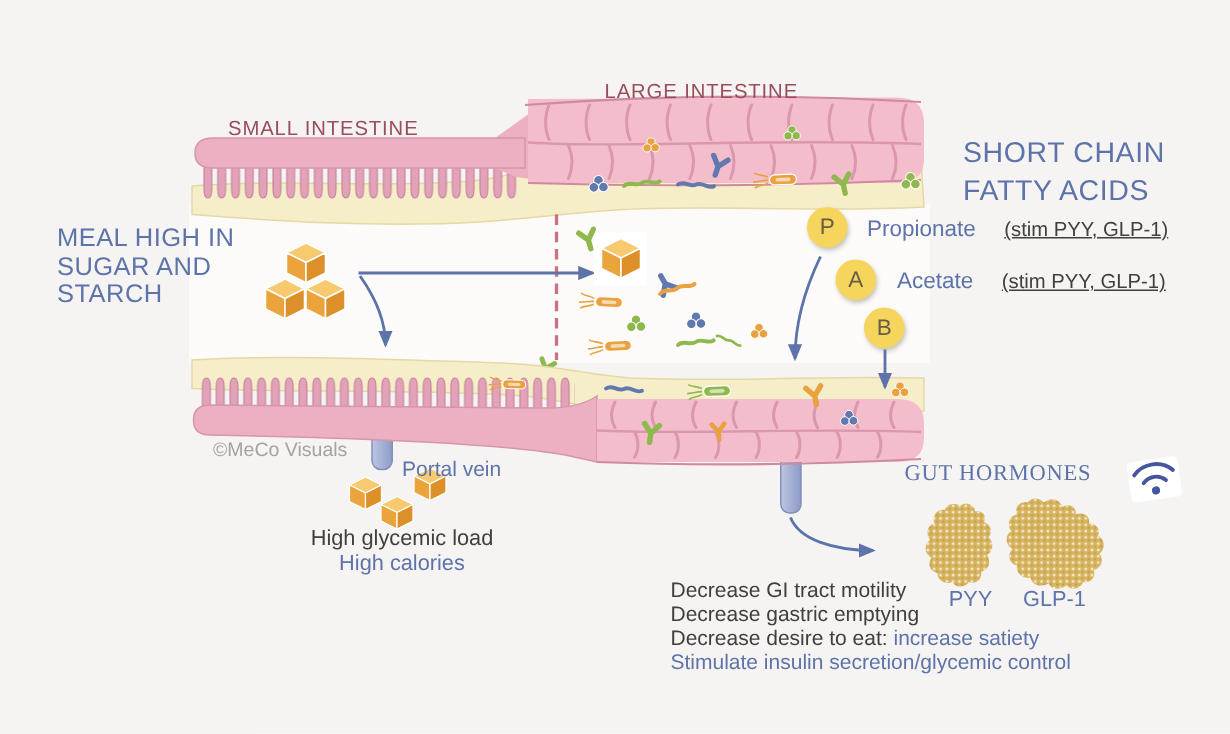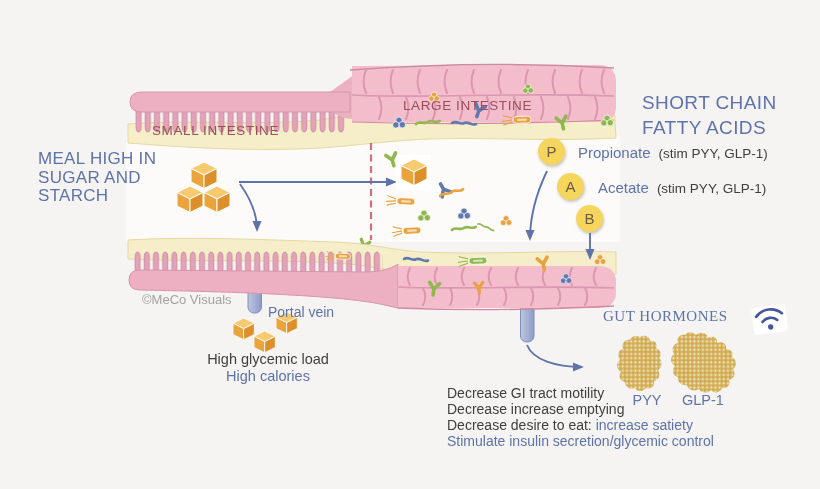--- a/index.html
+++ b/index.html
@@ -5,32 +5,32 @@
   html,body{margin:0;padding:0;}
   #canvas{
     position:relative; width:820px; height:489px; overflow:hidden;
     background:#f5f4f2;
     font-family:"Liberation Sans", sans-serif;
   }
   #art{position:absolute; left:0; top:0;}
   .t{position:absolute; white-space:nowrap; font-family:"Liberation Sans", sans-serif;}
   .blue{color:#5d73a9;}
   .dark{color:#3f3f3f;}
-  .maroon{color:#9a4e5c; letter-spacing:.6px; font-size:13.5px;margin-top:45px;}
+  .maroon{color:#9a4e5c; letter-spacing:.6px; font-size:13.5px;}
   .meal-title{font-size:17px; line-height:18.5px; letter-spacing:.3px;}
   .meal-sub{font-size:14.5px; line-height:16.5px;}
   .scfa-title{font-size:19px; line-height:24.5px; letter-spacing:.4px;}
   .badge{
     position:absolute; width:27px; height:27px; border-radius:50%;
     background:#f5d55c; color:#6a5c46; font-size:15px;
     display:flex; align-items:center; justify-content:center;
     box-shadow:1px 2px 3px rgba(140,130,110,.45);
   }
   .scfa-row{font-size:15px;}
-  .scfa-row .note{font-size:13.5px; margin-left:8px;}
+  .scfa-row .note{font-size:13.5px; margin-left:19px;text-decoration:underline;}
   .caption-box{left:203px; width:130px; text-align:center; font-size:14.5px;}
   .gut-title{font-size:15px; letter-spacing:.5px;font-family:Liberation Serif, serif;}
   .protein-label{font-size:14.5px; text-align:center;}
   .effects{font-size:14px; line-height:15.9px;}
   .credit{font-size:13px; color:#a3a3a3;}
   .portal-label{font-size:14px;}
   
   .o{color:#e9a23f;} .g{color:#8fb84e;} .b{color:#6279b0;}
 </style>
 </head>
@@ -220,18 +220,18 @@
 
   <div class="t dark caption-box" style="top:351px;">High glycemic load</div>
   <div class="t blue caption-box" style="top:368px;">High calories</div>
 
   <div class="t blue gut-title" style="left:603px; top:308px;">GUT HORMONES</div>
   <div class="t blue protein-label" style="left:629px; top:392px; width:36px;">PYY</div>
   <div class="t blue protein-label" style="left:681px; top:392px; width:44px;">GLP-1</div>
 
   <div class="t effects" style="left:447px; top:386px;">
     <div class="dark">Decrease GI tract motility</div>
-    <div class="dark">Decrease increase emptying</div>
+    <div class="dark">Decrease gastric emptying</div>
     <div><span class="dark">Decrease desire to eat: </span><span class="blue">increase satiety</span></div>
     <div class="blue">Stimulate insulin secretion/glycemic control</div>
   </div>
 
 </div>
 
 </body></html>

